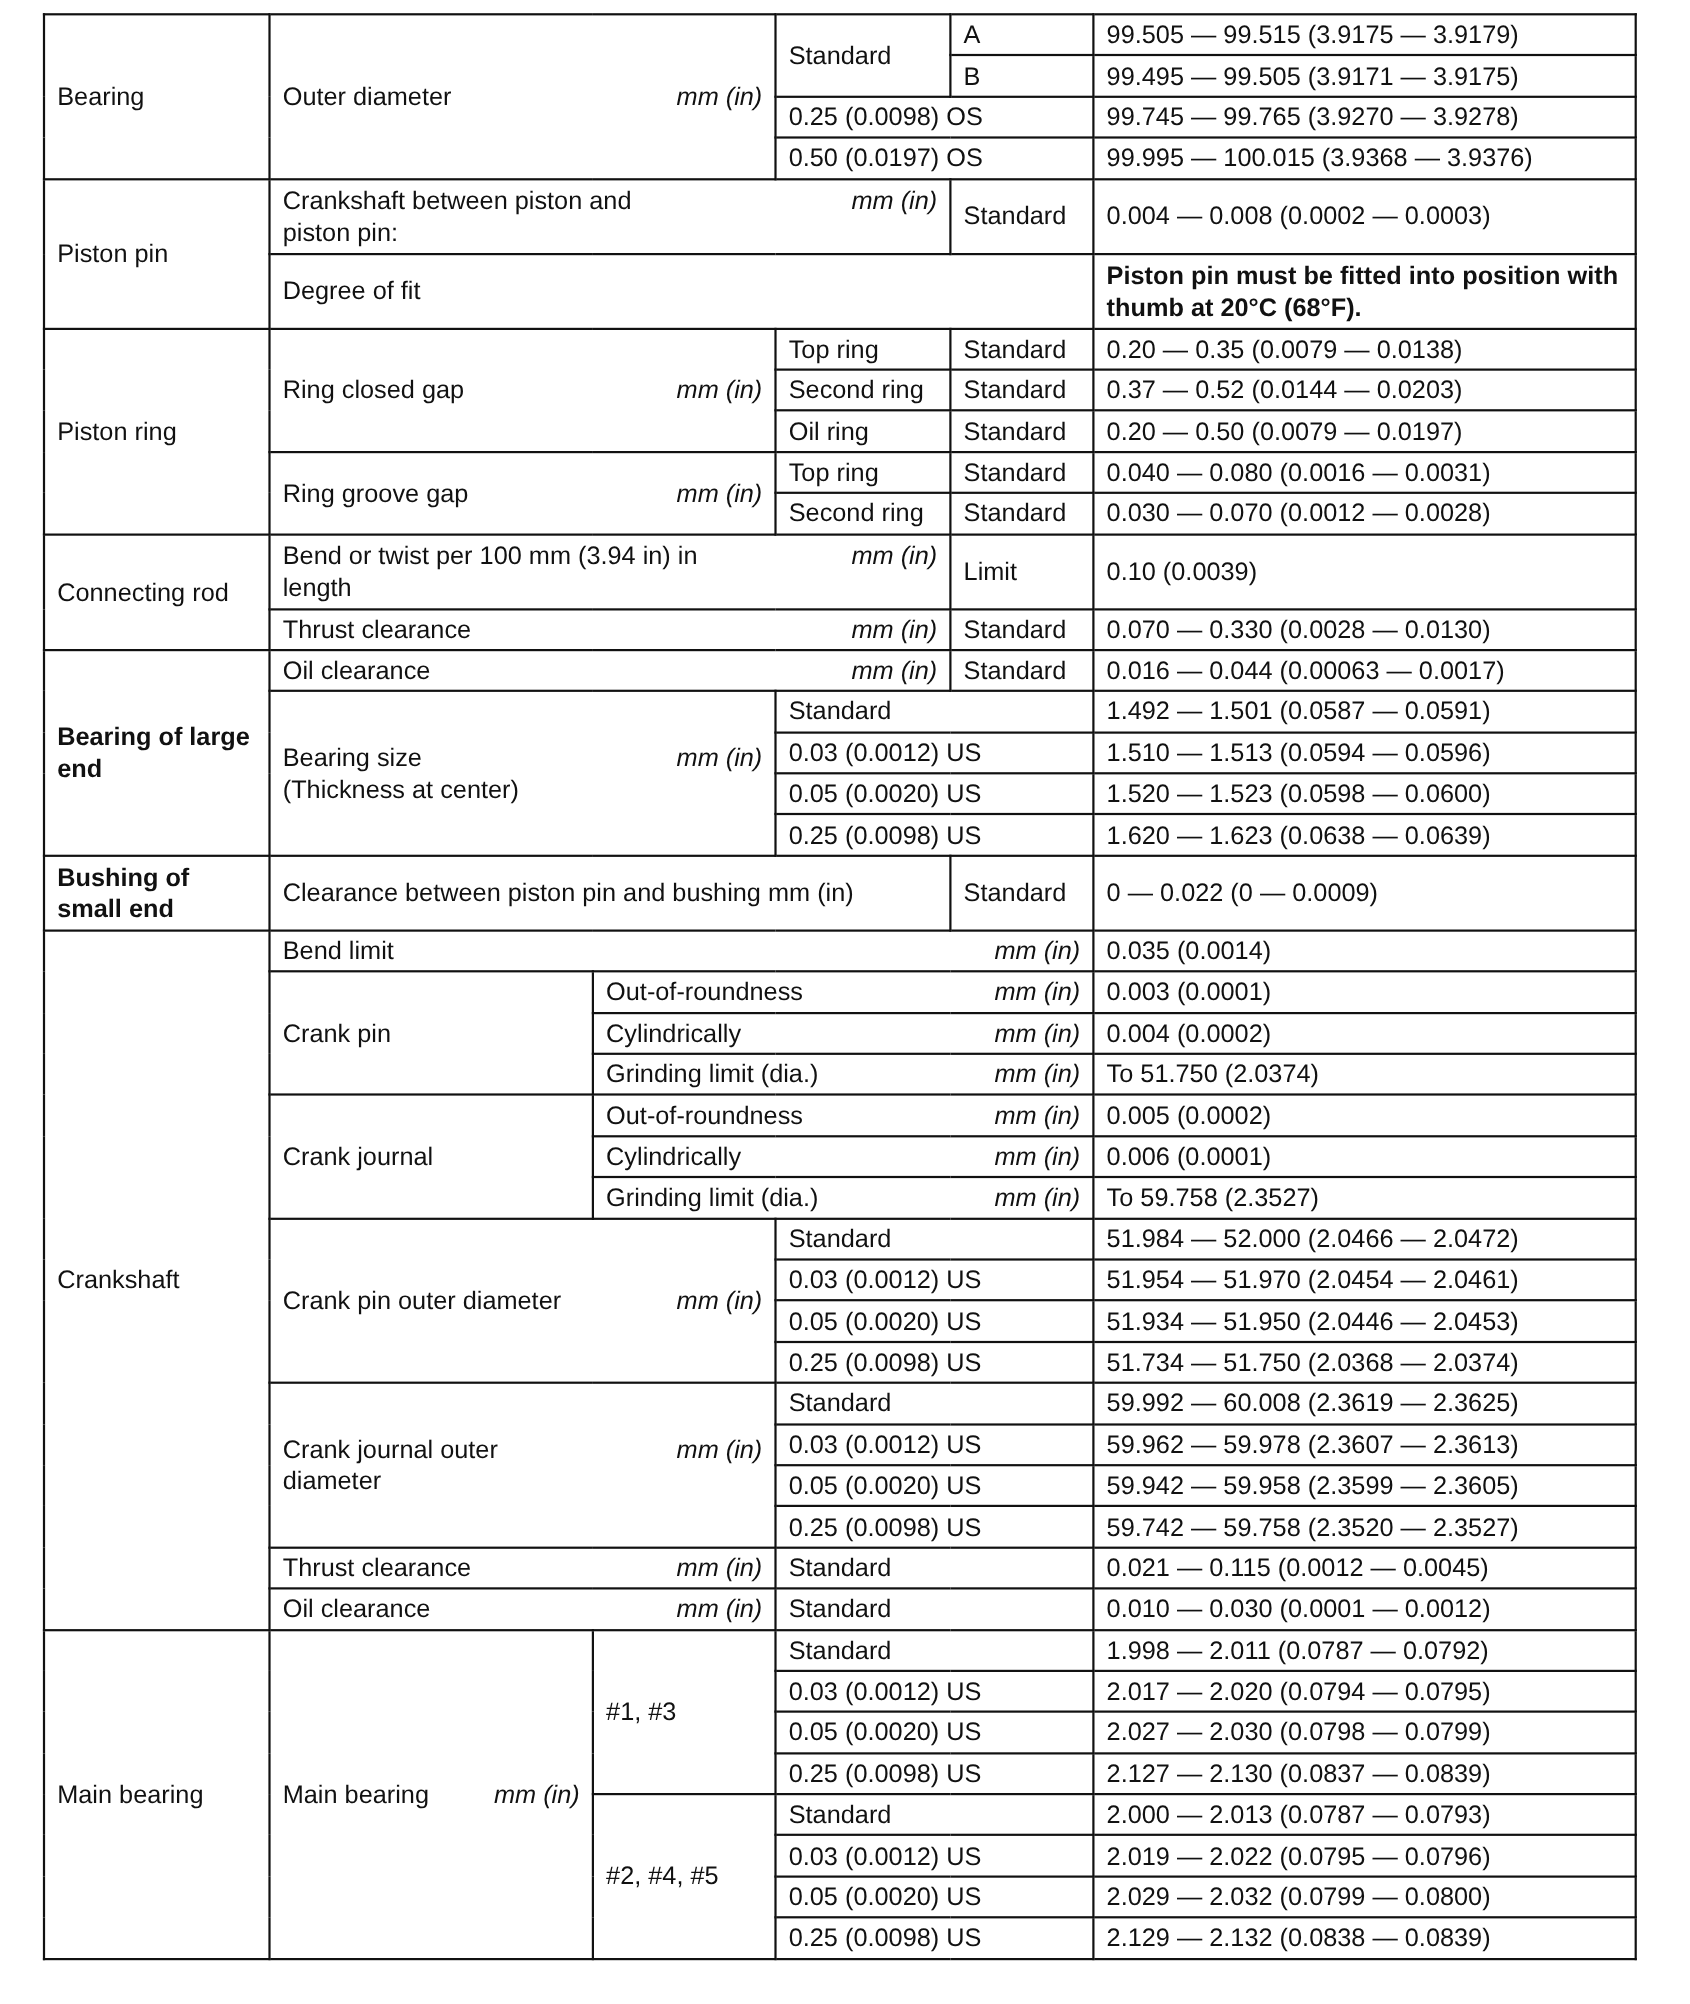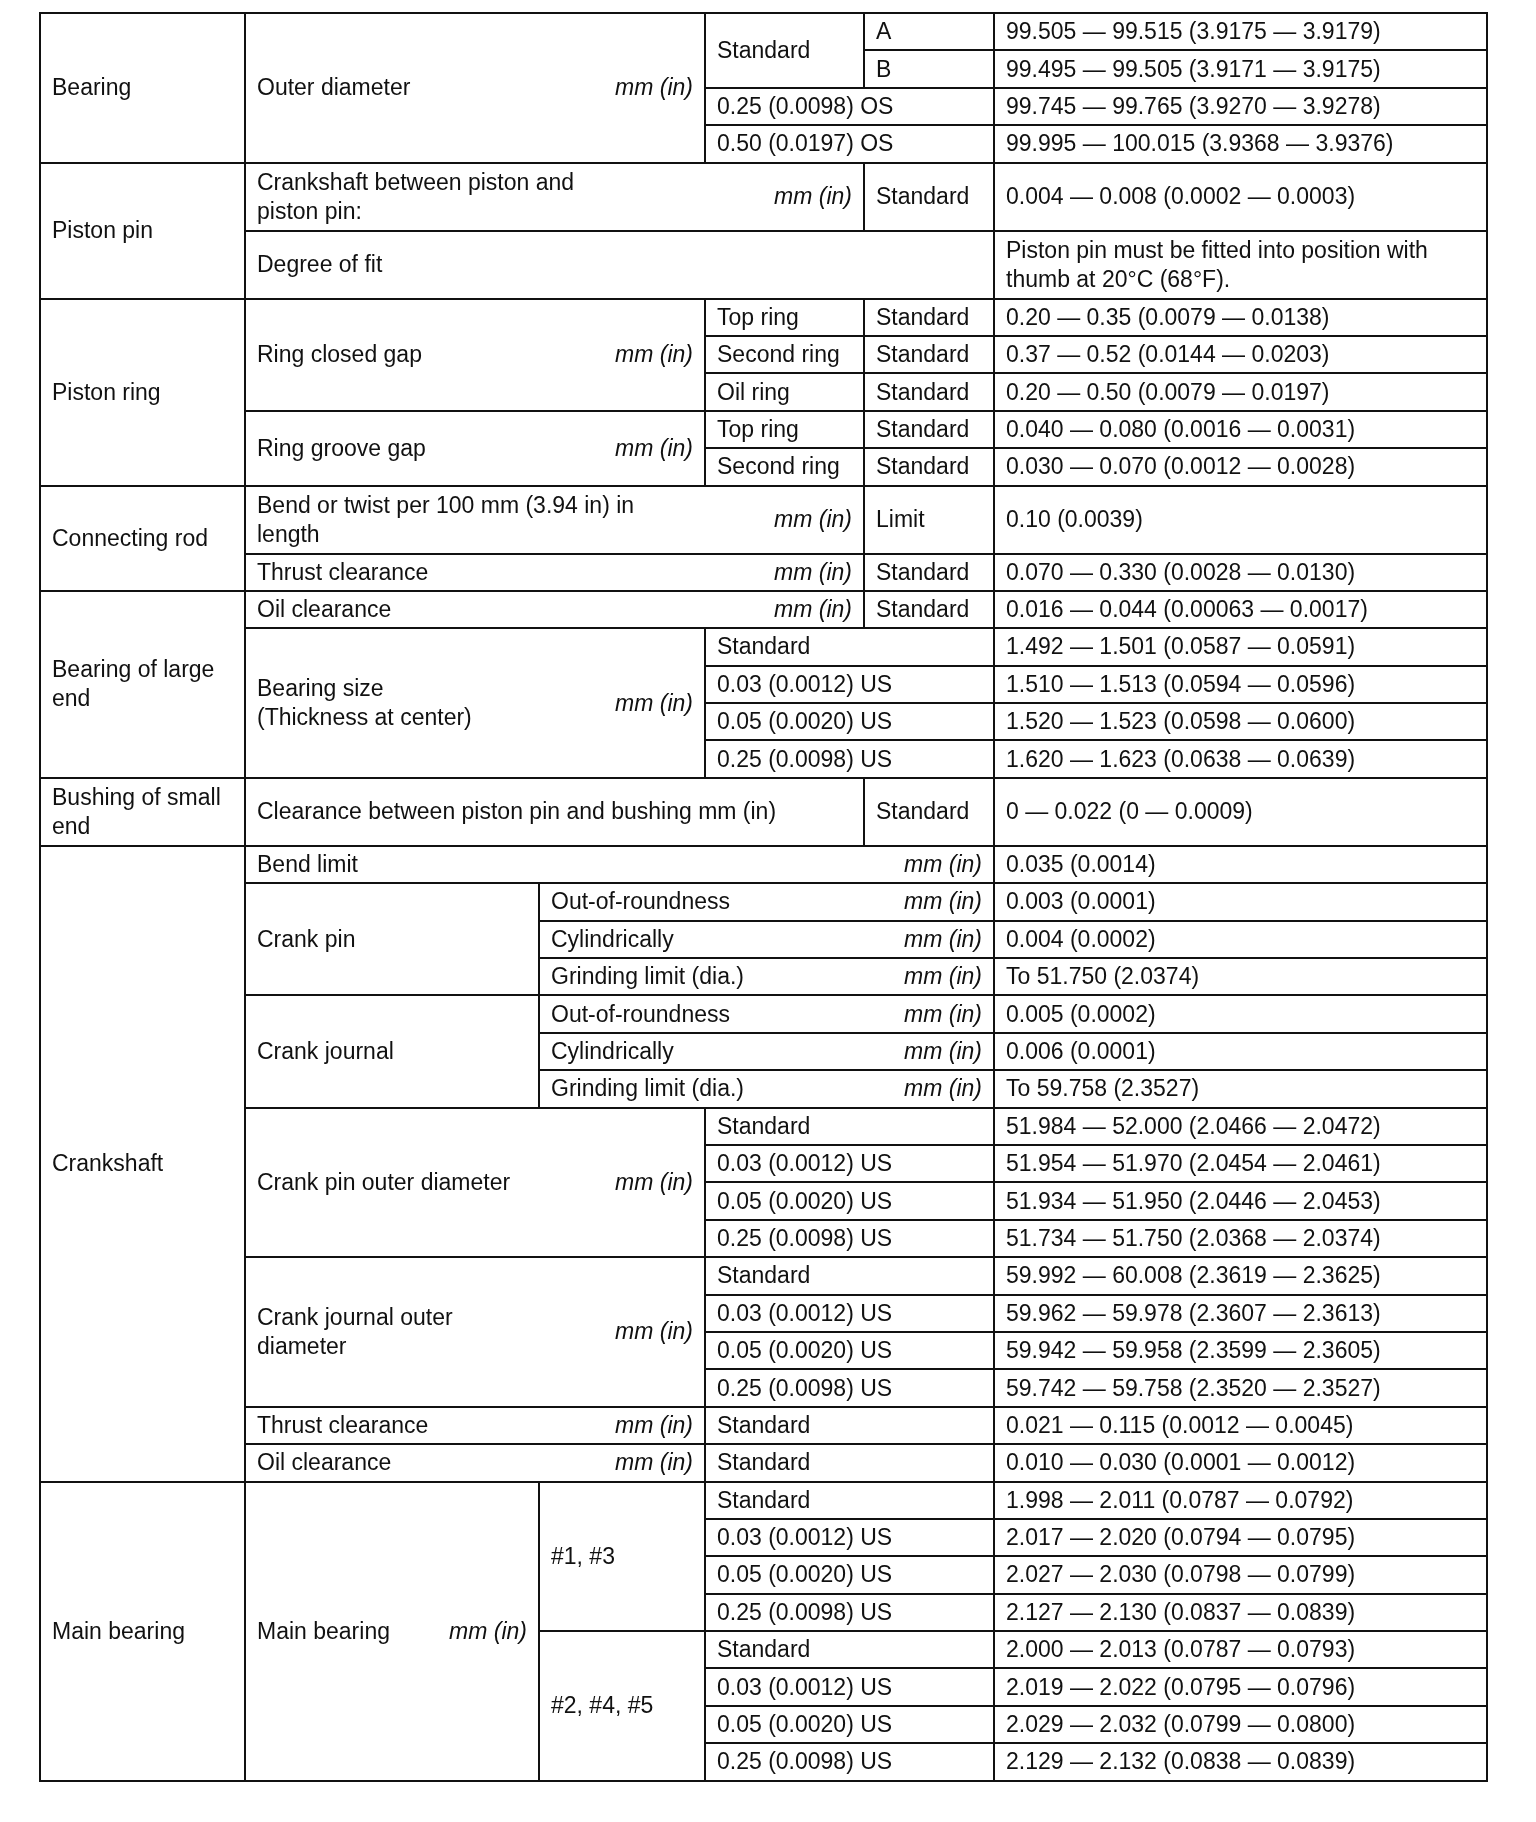--- a/index.html
+++ b/index.html
@@ -3,24 +3,24 @@
 <meta charset="utf-8">
 <style>
   html, body { margin: 0; padding: 0; background: #ffffff; }
   body { width: 1536px; height: 1822px; position: relative; overflow: hidden;
          font-family: "Liberation Sans", sans-serif; color: #111; }
   table.spec { position: absolute; left: 39px; top: 12px; width: 1447px;
                border-collapse: collapse; table-layout: fixed; font-size: 23px; }
   table.spec td { border: 2.5px solid #111; padding: 0 11px; vertical-align: middle;
                   line-height: 29px; white-space: nowrap; }
   table.spec td.val { text-align: left; }
-  table.spec td.wrap { white-space: normal; }
+  table.spec td.wrap { white-space: normal; font-weight: bold; }
   tr.r1 { height: 37.4px; }
   tr.r2 { height: 68px; }
-  .lbl { display: flex; justify-content: space-between; align-items: center; }
+  .lbl { display: flex; justify-content: space-between; }
   .lbl .unit { flex: none; padding-left: 8px; font-style: italic; }
   .lbl .txt { white-space: normal; }
 </style>
 </head>
 <body>
 
 <table class="spec">
   <colgroup>
     <col style="width:205px">
       <col style="width:294px">

